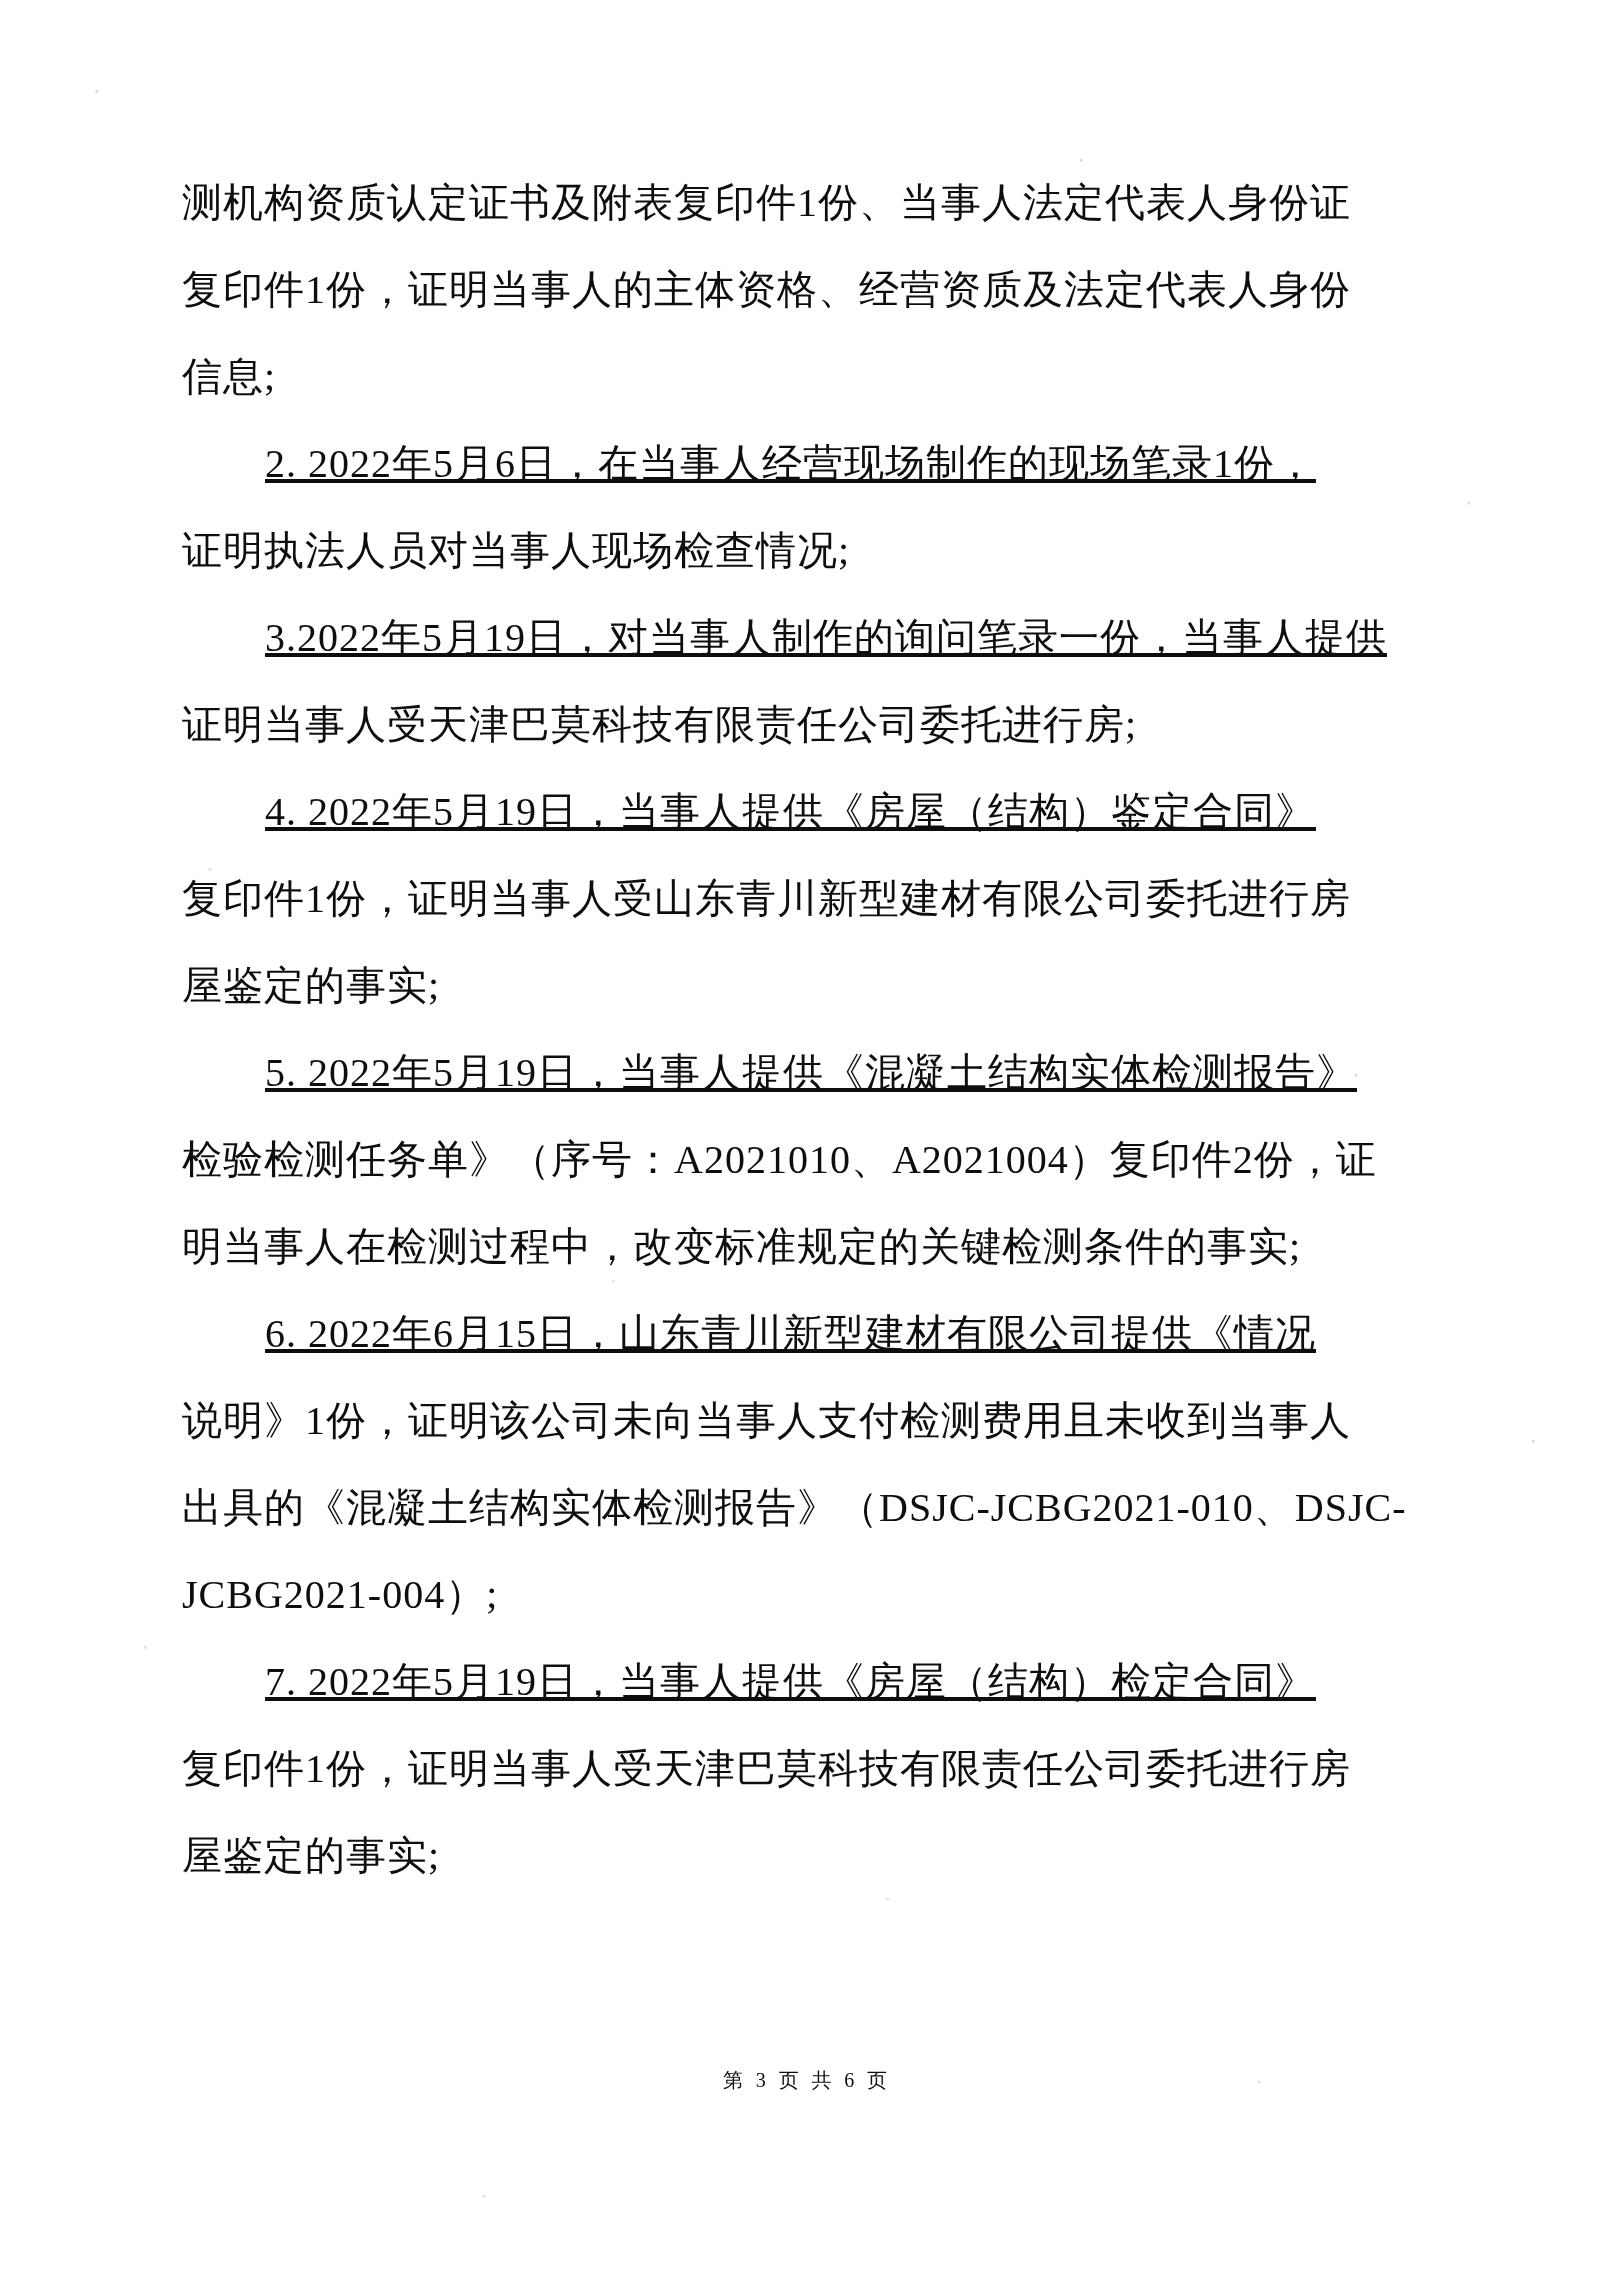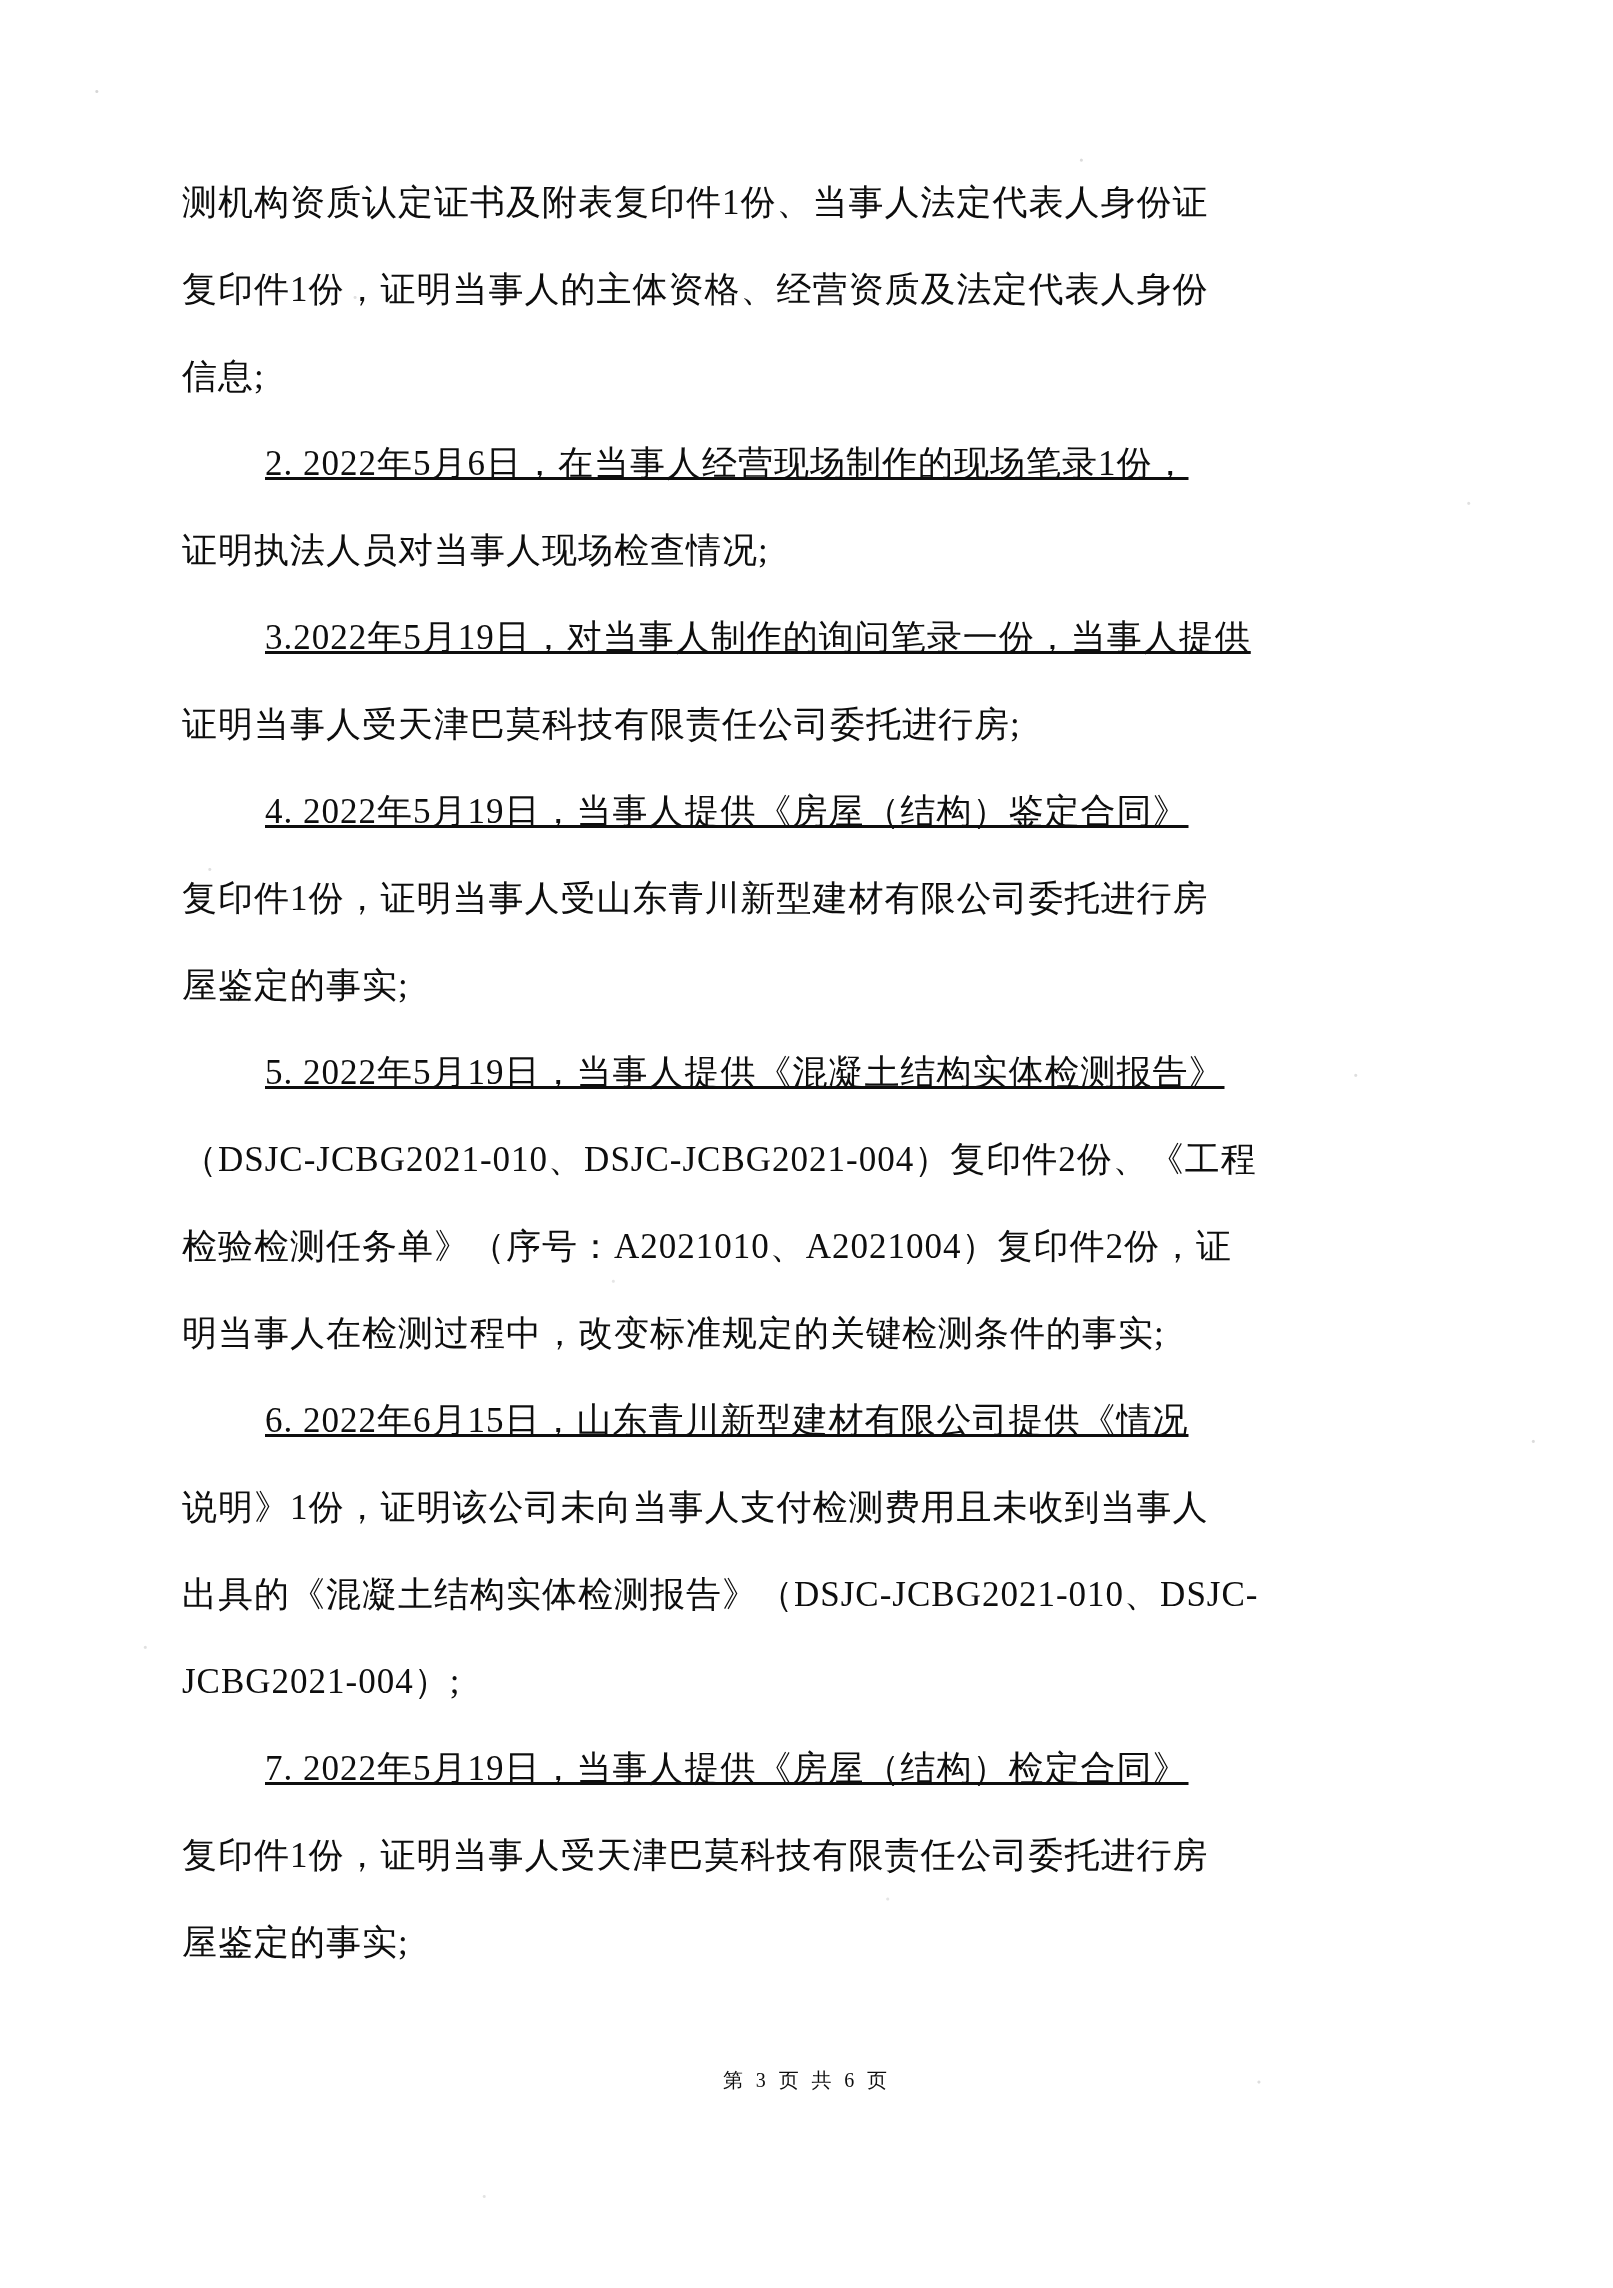--- a/index.html
+++ b/index.html
@@ -26,21 +26,21 @@
       radial-gradient(circle 2px at 9% 72%, rgba(0,0,0,0.12) 0 1px, transparent 2px),
       radial-gradient(circle 2px at 55% 83%, rgba(0,0,0,0.10) 0 1px, transparent 2px),
       radial-gradient(circle 2px at 78% 91%, rgba(0,0,0,0.13) 0 1px, transparent 2px),
       radial-gradient(circle 2px at 30% 96%, rgba(0,0,0,0.11) 0 1px, transparent 2px);
   }
   .body-text {
     position: absolute;
     left: 182px;
     top: 159px;
     width: 1233px;
-    font-size: 35px;
+    font-size: 40px;
     line-height: 87px;
     color: #0e0e0e;
     letter-spacing: 1px;
     white-space: nowrap;
   }
   .line { height: 87px; }
   .line.indent { padding-left: 83px; text-decoration: underline; }
   .footer {
     position: absolute;
     left: 0;
@@ -61,21 +61,20 @@
     <div class="line">复印件1份，证明当事人的主体资格、经营资质及法定代表人身份</div>
     <div class="line">信息;</div>
     <div class="line indent">2. 2022年5月6日，在当事人经营现场制作的现场笔录1份，</div>
     <div class="line">证明执法人员对当事人现场检查情况;</div>
     <div class="line indent">3.2022年5月19日，对当事人制作的询问笔录一份，当事人提供</div>
     <div class="line">证明当事人受天津巴莫科技有限责任公司委托进行房;</div>
     <div class="line indent">4. 2022年5月19日，当事人提供《房屋（结构）鉴定合同》</div>
     <div class="line">复印件1份，证明当事人受山东青川新型建材有限公司委托进行房</div>
     <div class="line">屋鉴定的事实;</div>
     <div class="line indent">5. 2022年5月19日，当事人提供《混凝土结构实体检测报告》</div>
-    <div class="line">（DSJC-JCBG2021-010、DSJC-JCBG2021-004）复印件2份、《工程</div>
     <div class="line">检验检测任务单》（序号：A2021010、A2021004）复印件2份，证</div>
     <div class="line">明当事人在检测过程中，改变标准规定的关键检测条件的事实;</div>
     <div class="line indent">6. 2022年6月15日，山东青川新型建材有限公司提供《情况</div>
     <div class="line">说明》1份，证明该公司未向当事人支付检测费用且未收到当事人</div>
     <div class="line">出具的《混凝土结构实体检测报告》（DSJC-JCBG2021-010、DSJC-</div>
     <div class="line">JCBG2021-004）;</div>
     <div class="line indent">7. 2022年5月19日，当事人提供《房屋（结构）检定合同》</div>
     <div class="line">复印件1份，证明当事人受天津巴莫科技有限责任公司委托进行房</div>
     <div class="line">屋鉴定的事实;</div>
   </div>

